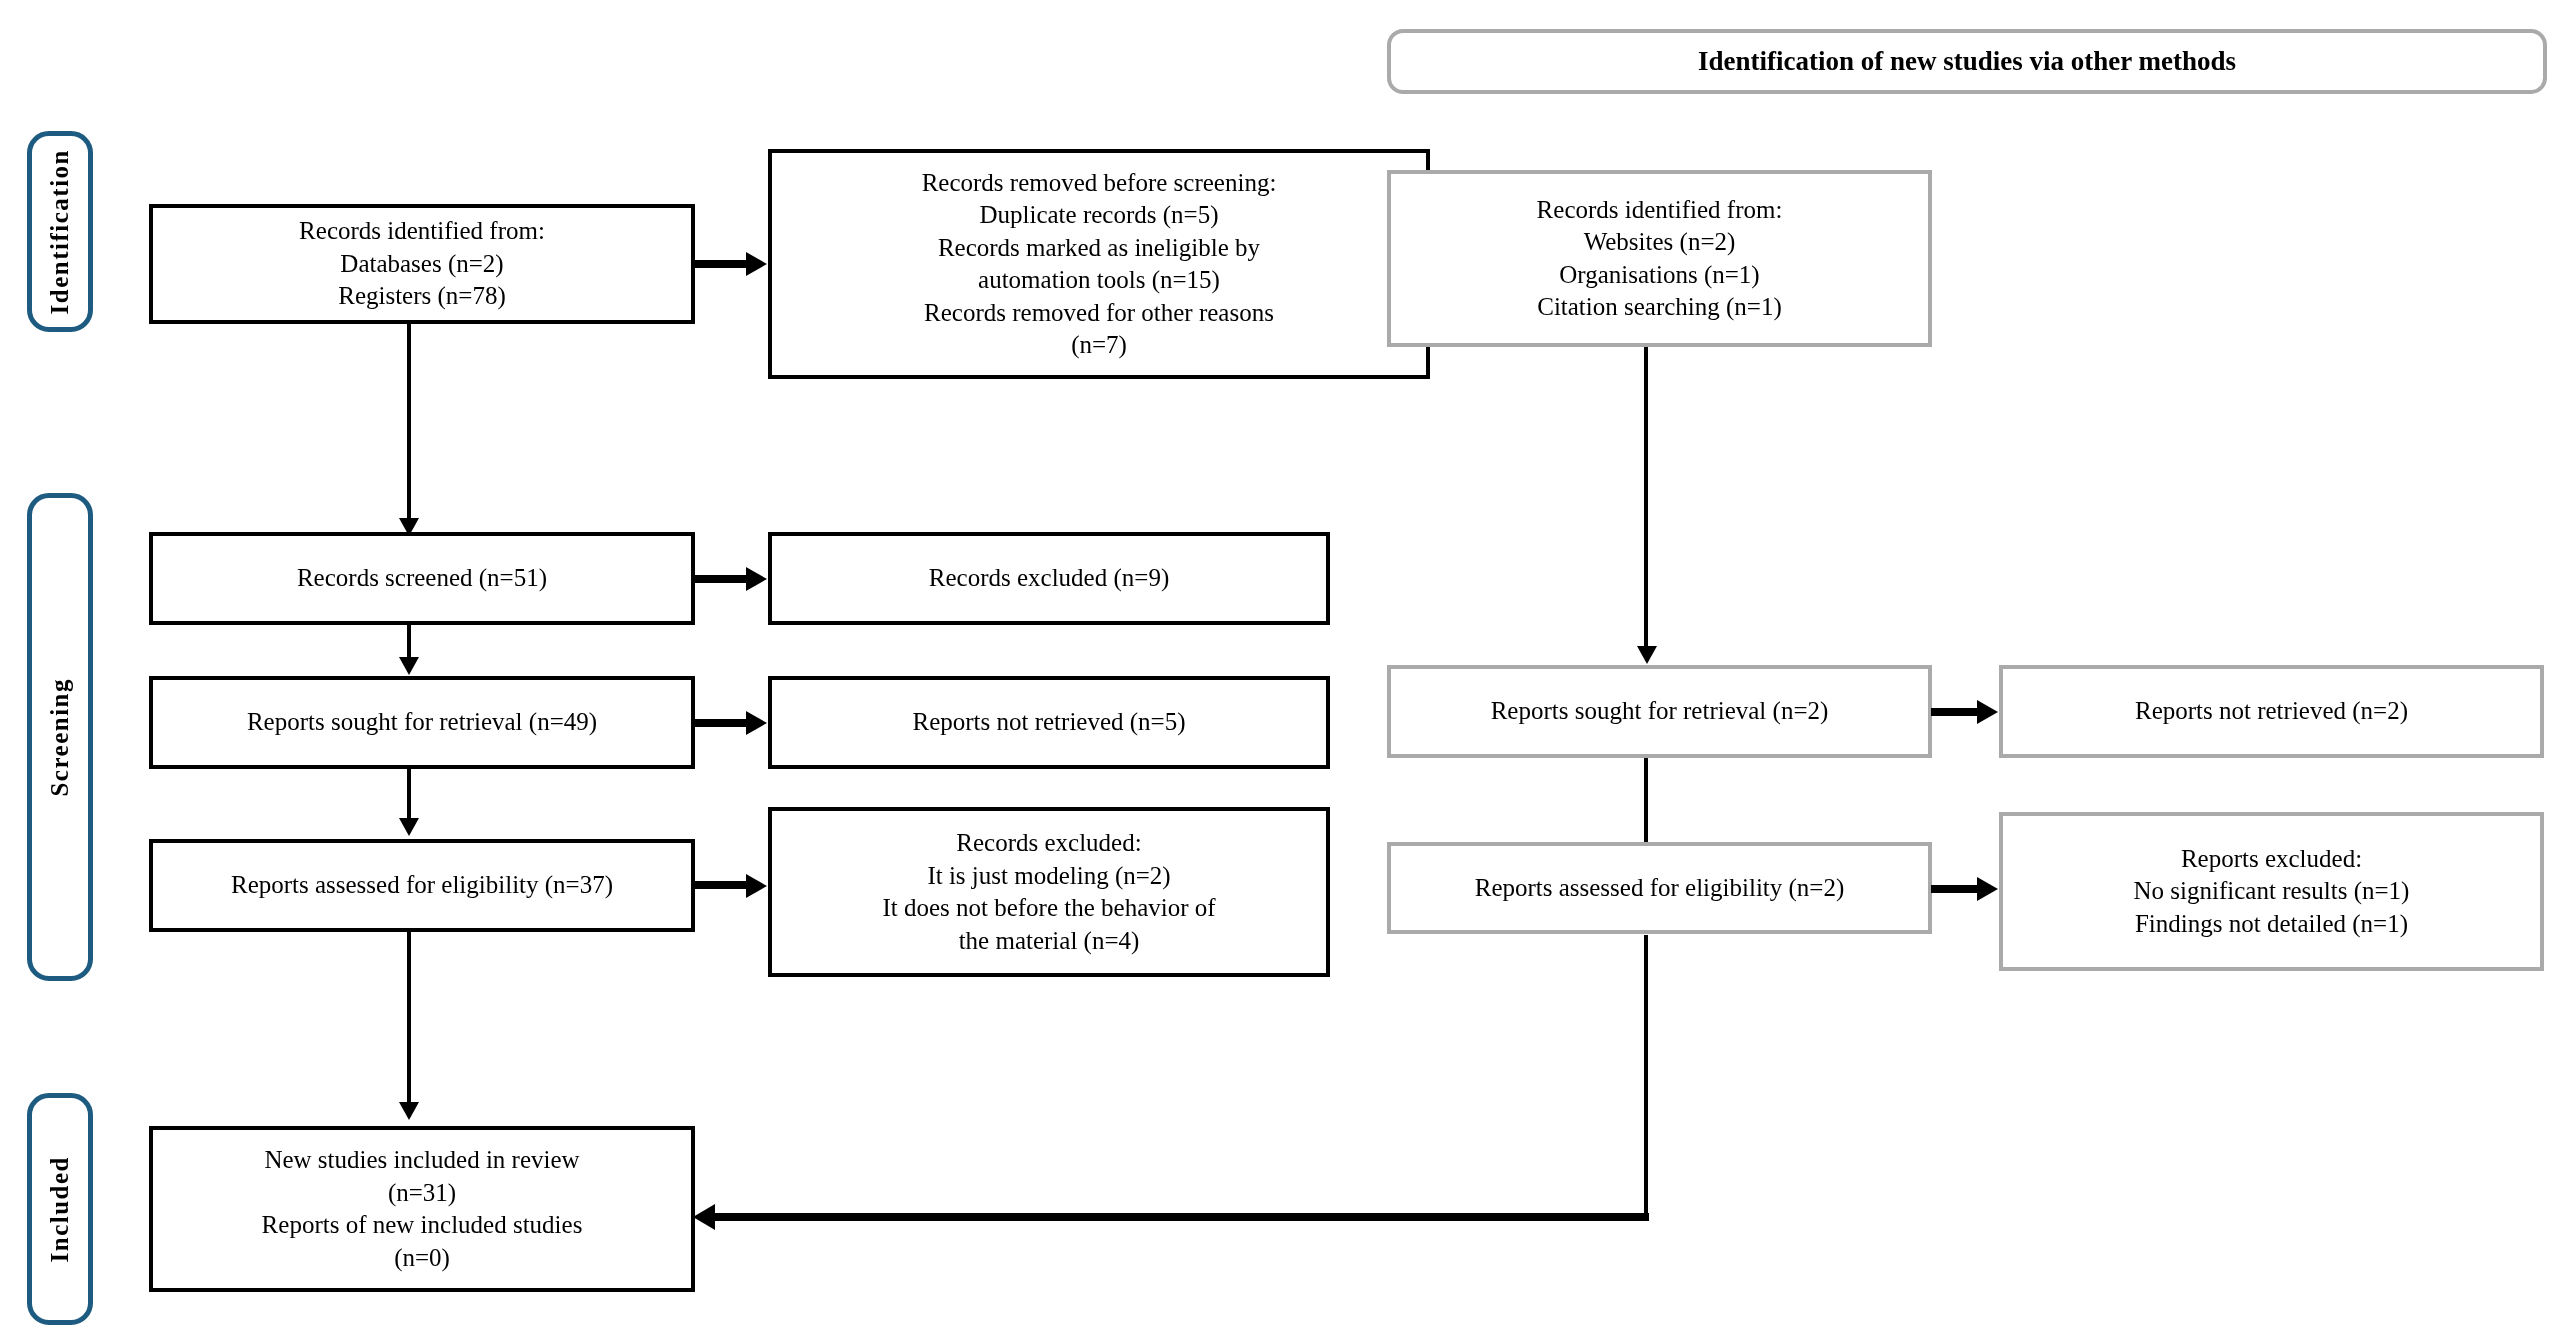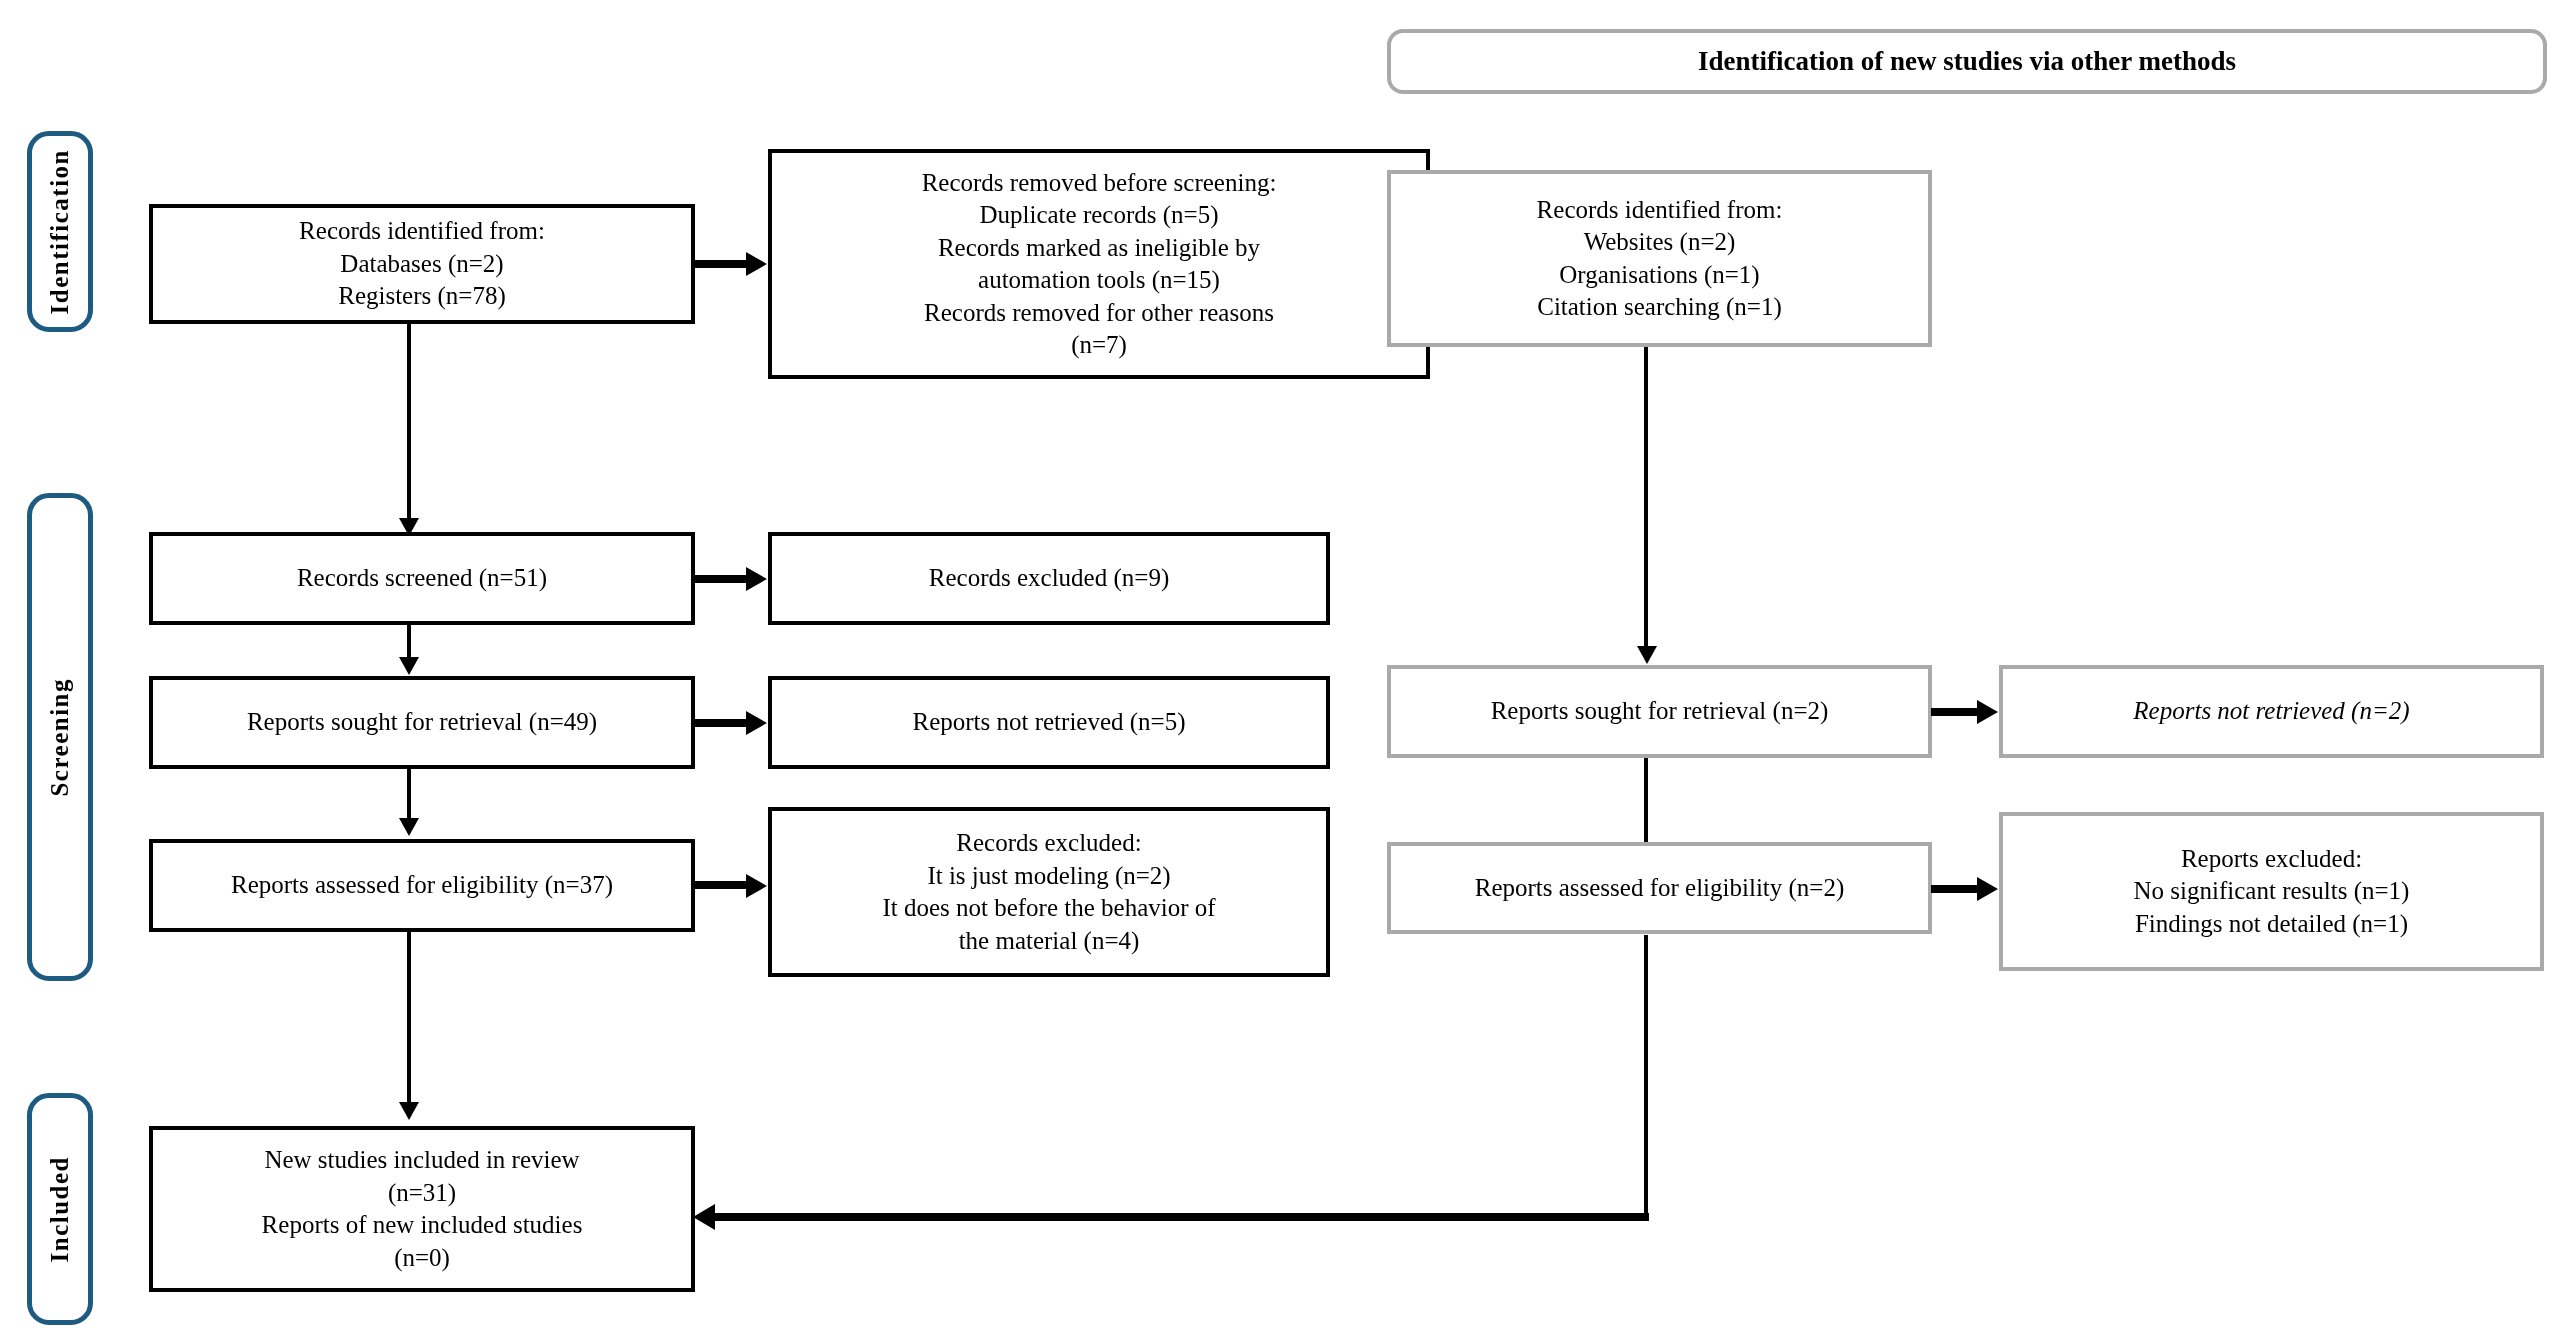--- a/index.html
+++ b/index.html
@@ -206,21 +206,21 @@
     <span class="ln">Citation searching (n=1)</span>
   </div>
 
   <div class="vline" style="left:1644px; top:347px; height:305px;"></div>
   <div class="arrow down" style="left:1637px; top:646px;"></div>
 
   <div class="box light" style="left:1387px; top:665px; width:545px; height:93px;">
     <span class="ln">Reports sought for retrieval (n=2)</span>
   </div>
 
-  <div class="box light" style="left:1999px; top:665px; width:545px; height:93px;font-style:italic;">
+  <div class="box light" style="left:1999px; top:665px; width:545px; height:93px;">
     <span class="ln">Reports not retrieved (n=2)</span>
   </div>
 
   <div class="hline thick" style="left:1931px; top:708px; width:46px;"></div>
   <div class="arrow right" style="left:1977px; top:700px;"></div>
 
   <div class="vline" style="left:1644px; top:758px; height:112px;"></div>
   <div class="arrow down" style="left:1637px; top:864px;"></div>
 
   <div class="box light" style="left:1387px; top:842px; width:545px; height:92px;">

